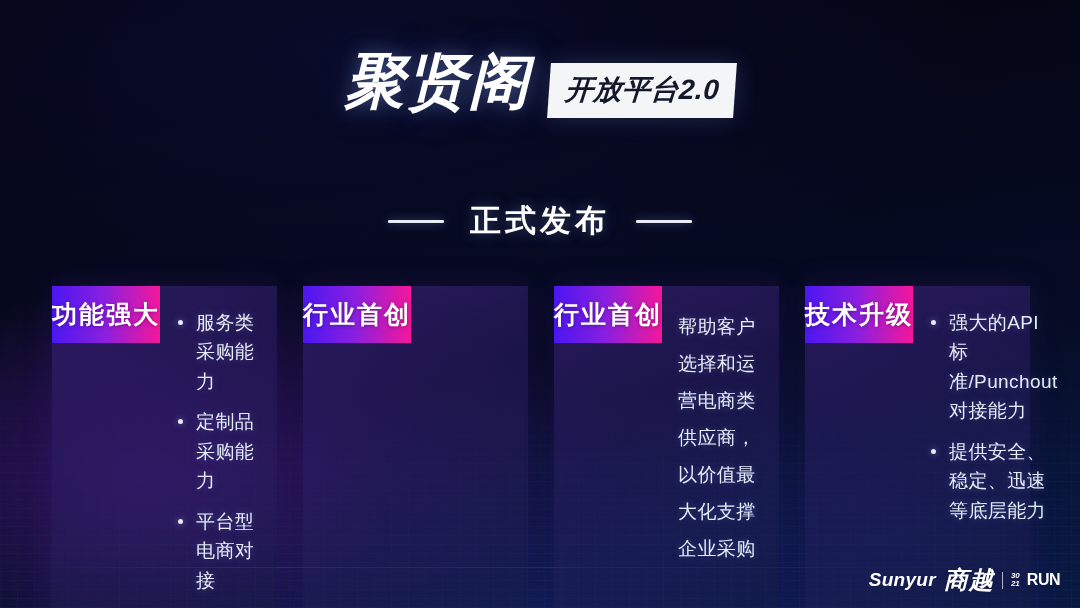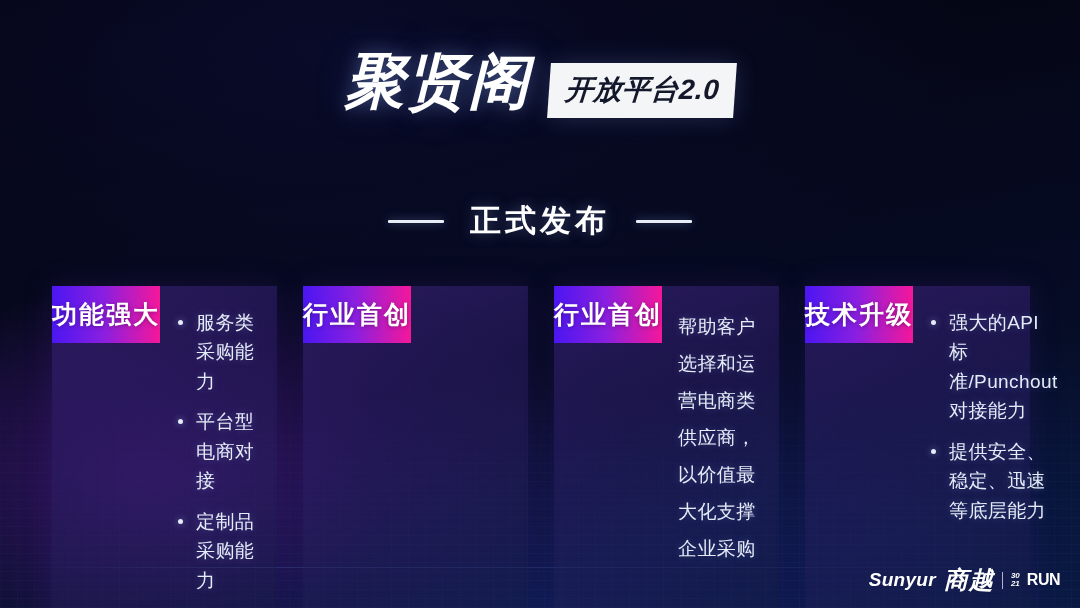--- a/index.html
+++ b/index.html
@@ -268,22 +268,22 @@
 
   <div class="cards">
 
     <div class="card">
       <div class="card-header">
         <span class="card-title">功能强大</span>
       </div>
       <div class="card-body">
         <ul class="bullets">
           <li>服务类采购能力</li>
+          <li>定制品采购能力</li>
           <li>平台型电商对接</li>
-          <li>定制品采购能力</li>
         </ul>
       </div>
     </div>
 
     <div class="card">
       <div class="card-header">
         <span class="card-title">行业首创</span>
       </div>
     </div>
 

